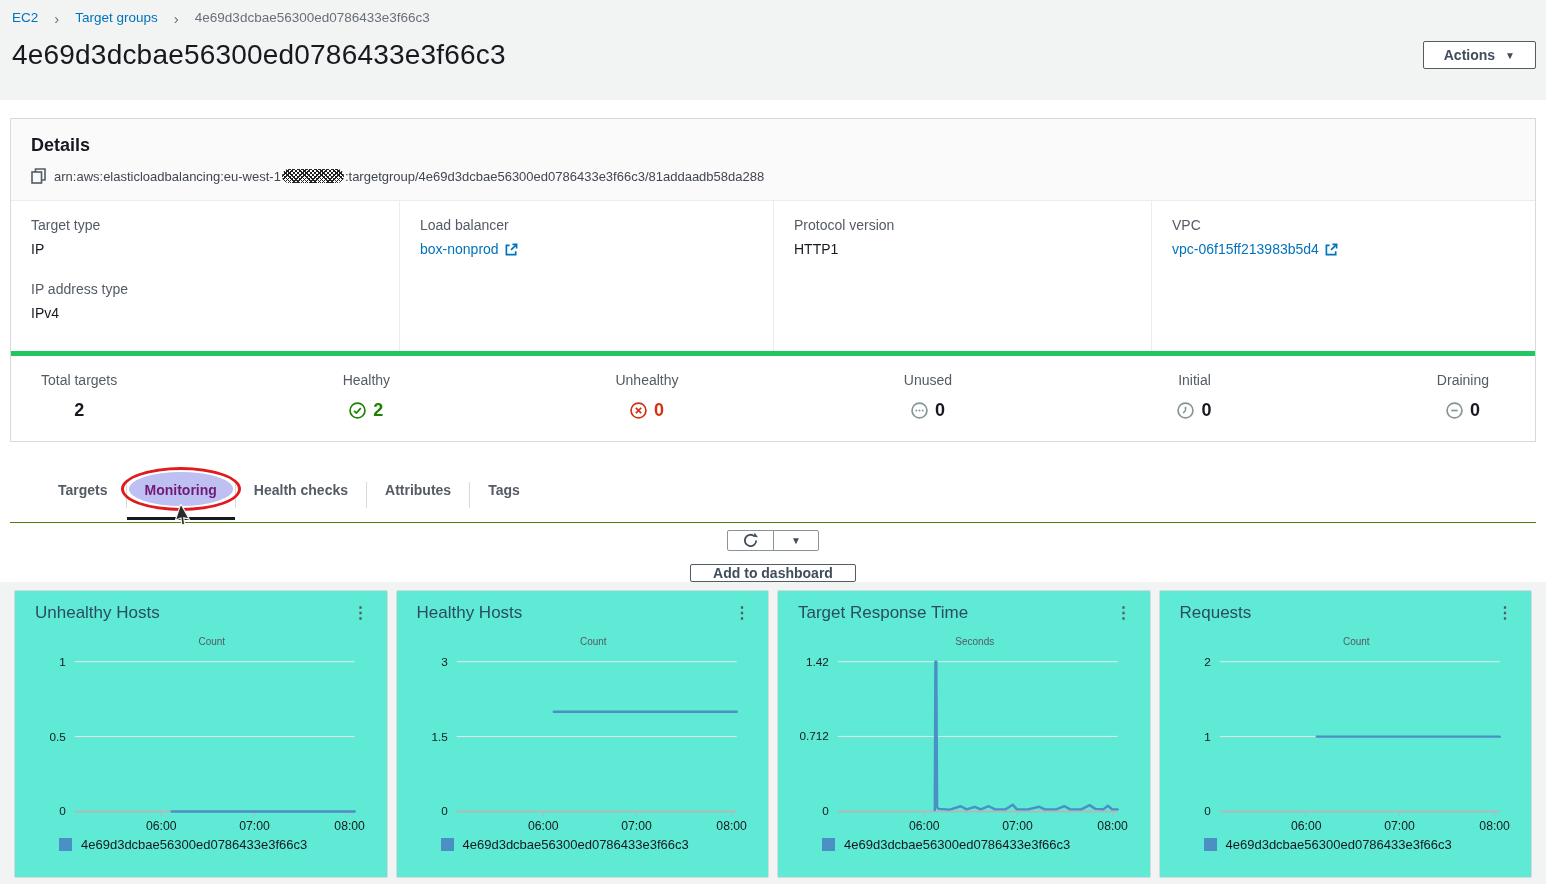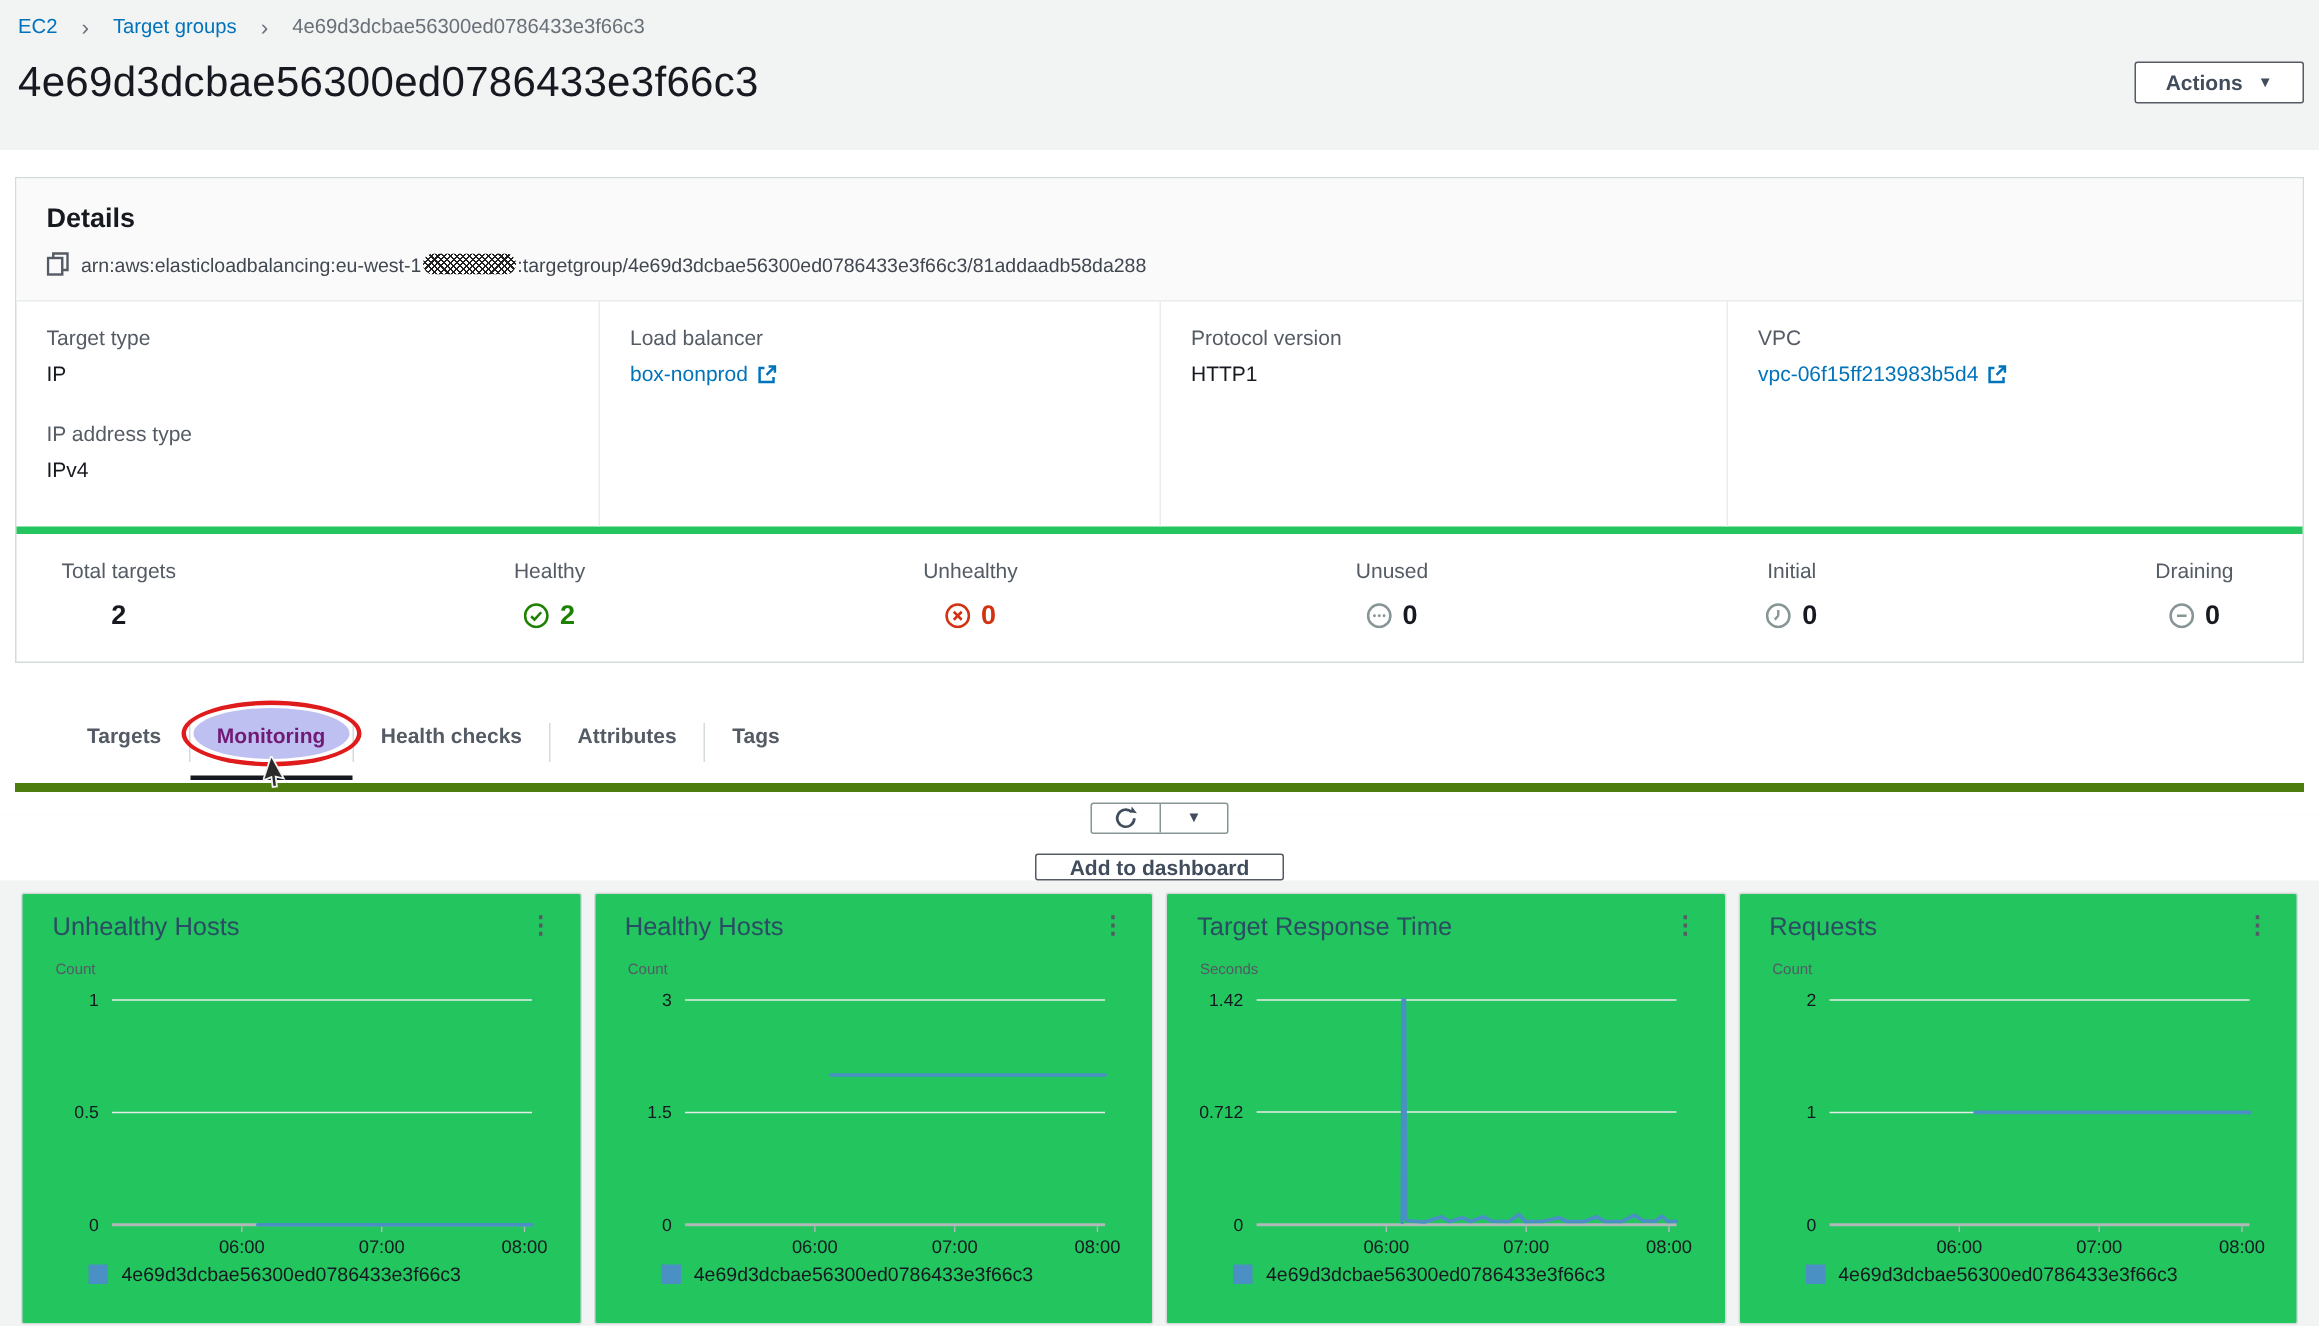--- a/index.html
+++ b/index.html
@@ -40,21 +40,21 @@
   .flabel { color:#545b64; font-size:14px; margin-bottom:8px; }
   .fvalue { font-size:14px; color:#16191f; display:flex; align-items:center; gap:6px; }
   a.link-val { color:#0073bb; text-decoration:none; cursor:pointer; }
   .stats-row { border-top:5px solid #22c55e; display:flex; justify-content:space-between;
                padding:16px 46px 20px 30px; }
   .stat { text-align:center; }
   .stat .slabel { color:#545b64; font-size:14px; margin-bottom:12px; }
   .stat .svalue { font-size:18px; font-weight:700; display:flex; align-items:center; justify-content:center; gap:7px; }
   .svalue.green { color:#1d8102; } .svalue.red { color:#d13212; }
   
-  .tabs-bar { background:#fff; padding:38px 0 0 30px; border-bottom:6px solid #4d7c0f;
+  .tabs-bar { background:#fff; padding:38px 0 0 30px; border-bottom:1px solid #4d7c0f;
               display:flex; align-items:flex-end; position:relative; }
   .tab { position:relative; padding:2px 18px 24px; font-size:14px; font-weight:700;
          color:#545b64; cursor:pointer; white-space:nowrap; }
   .tab-sep { width:1px; height:26px; background:#d5dbdb; margin-bottom:14px; }
   .tab.selected .tab-label { position:relative; z-index:3; color:#701a75; }
   .tab.selected::after { content:""; position:absolute; left:0; right:0; bottom:2px; height:3px;
                          background:#16191f; z-index:1; }
   .hl-ellipse { position:absolute; left:2px; right:2px; top:-8px; height:34px;
                 background:#b3b5ee; opacity:.85; border-radius:50%; z-index:1; }
   .hl-ring { position:absolute; left:-6px; right:-6px; top:-13px; height:44px;
@@ -69,22 +69,22 @@
   .seg { display:flex; align-items:center; padding:0 11px; font-size:13.5px; color:#414d5c; cursor:pointer; }
   .seg-div { width:1px; background:#d5dbdb; }
   .seg.custom { gap:8px; padding:0 13px; }
   .split-group { display:flex; border:1px solid #879596; border-radius:2px; background:#fff; height:32px; }
   .icon-btn { width:45px; display:flex; align-items:center; justify-content:center; cursor:pointer; }
   .icon-btn + .icon-btn { border-left:1px solid #879596; }
   .icon-btn .caret { font-size:10px; color:#414d5c; }
   .btn-dash { height:20px; padding:0 22px; }
   
   .charts-area { padding:8px 14px 0; display:grid; grid-template-columns:repeat(4,1fr); gap:8px; }
-  .chart-card { background:#22c55e; border:1px solid #d5dbdb; border-radius:2px; height:288px;
-                padding-top:10px; position:relative; }
+  .chart-card { background:#5eead4; border:1px solid #d5dbdb; border-radius:2px; height:288px;
+                padding-top:10px; position:relative;text-align:center; }
   .chart-head { display:flex; justify-content:space-between; align-items:flex-start; padding:2px 14px 0 20px; }
   .chart-title { font-size:17px; font-weight:400; color:#2b4d63; margin:0; }
   .kebab { color:#545b64; font-size:16px; font-weight:700; cursor:pointer; line-height:1; padding:2px 4px; }
   .unit { font-size:10px; color:#545b64; margin:13px 0 0 22px; }
   svg.plot { display:block; width:371px; height:186px; margin-top:2px; }
   .legend { display:flex; align-items:center; gap:9px; margin:2px 0 0 44px; font-size:13px; color:#16191f; }
   .legend .sq { width:13px; height:13px; background:#4a90c4; flex:0 0 auto; }
   svg text { font-family:"Liberation Sans", sans-serif; }
 </style>
 </head>

